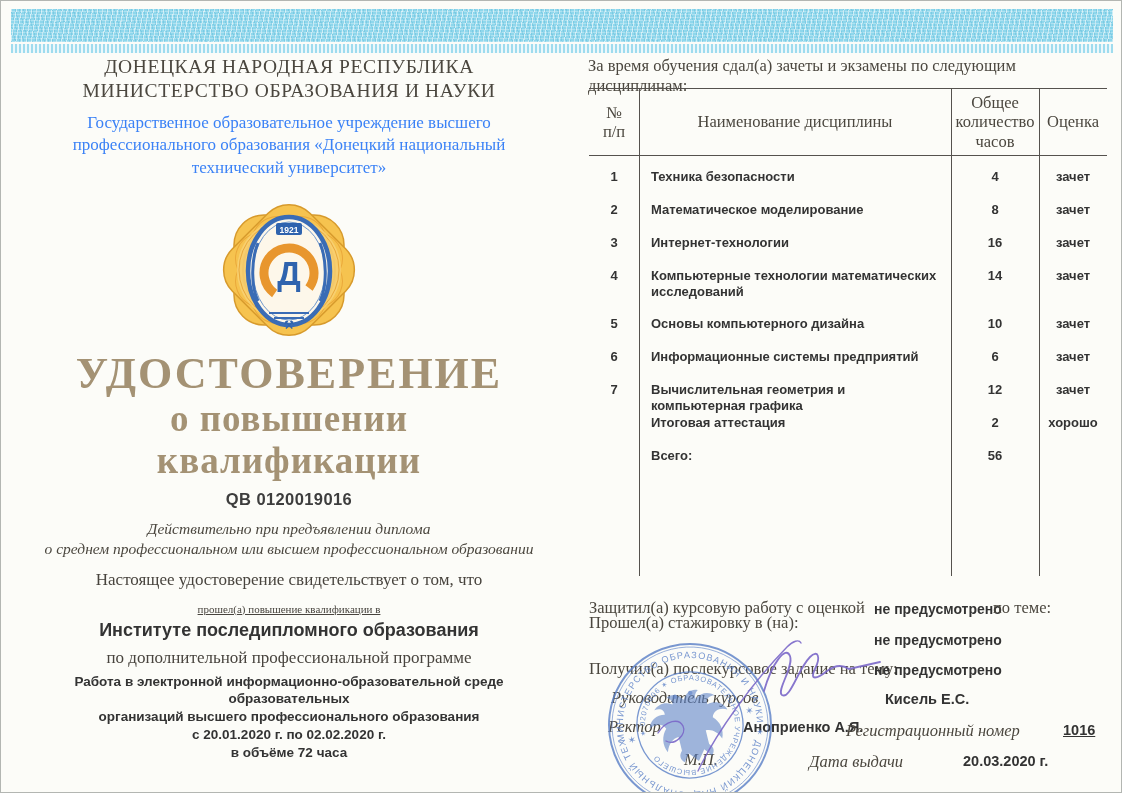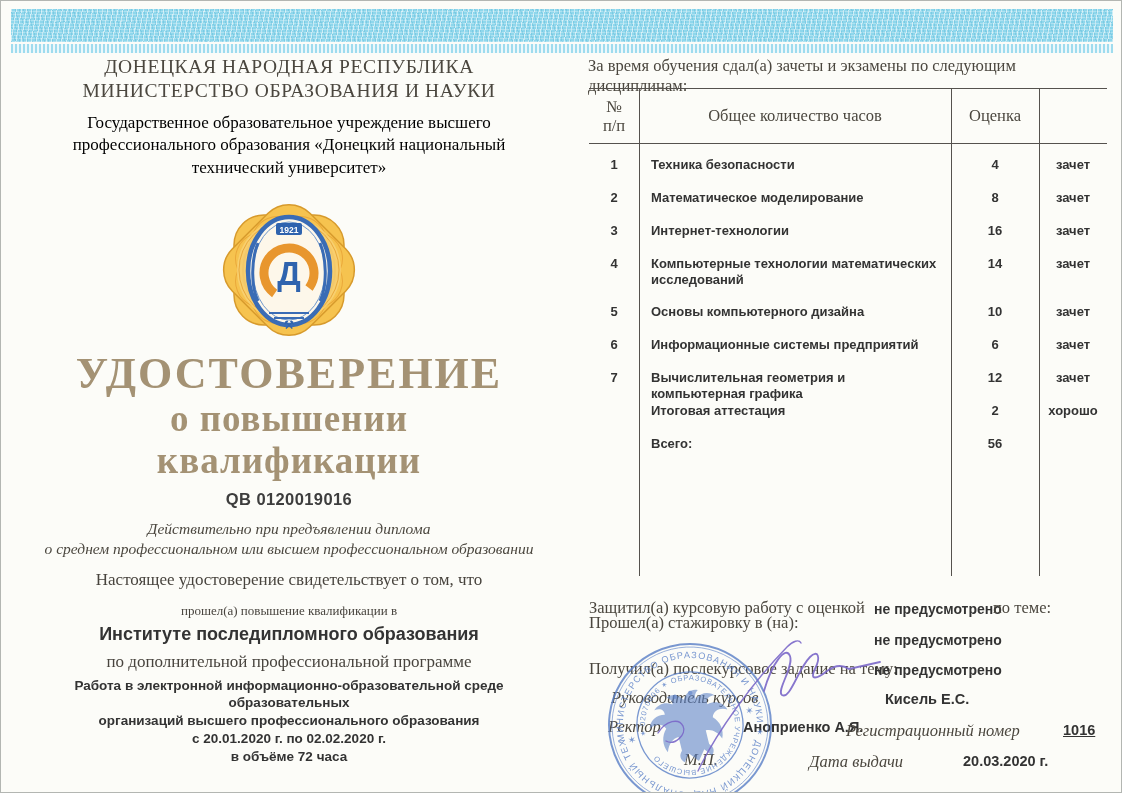--- a/index.html
+++ b/index.html
@@ -18,30 +18,30 @@
       repeating-linear-gradient(75deg, rgba(40,150,190,.20) 0 1px, transparent 1px 4px),
       repeating-linear-gradient(0deg, rgba(255,255,255,.28) 0 1px, transparent 1px 3px);
   }
   .band-strip{
     position:absolute;left:10px;top:43px;right:8px;height:9px;
     background:repeating-linear-gradient(90deg,#9fdcee 0 2px,#edf8fb 2px 4px);
   }
   
   .left-col{position:absolute;left:28px;top:54px;width:520px;text-align:center;}
   .l-country{font-size:19.5px;letter-spacing:.6px;color:#4b473f;line-height:1.22;}
-  .l-inst{font-size:17px;line-height:1.33;margin:9px auto 0;width:478px;color:#000000;}
+  .l-inst{font-size:17px;line-height:1.33;margin:9px auto 0;width:478px;color:#3b82f6;}
   .emblem-wrap{margin:14px auto 4px;}
   .t1{font-size:44px;font-weight:700;letter-spacing:2px;color:#a49274;line-height:1.05;}
   .t2{font-size:37px;font-weight:700;letter-spacing:1px;color:#a49274;line-height:1.15;}
   .bs{font-family:"Liberation Sans","DejaVu Sans",sans-serif;font-weight:700;color:#333;}
   .qb{font-size:16.5px;letter-spacing:.4px;margin-top:7px;color:#3d3d3d;}
   .validity{font-style:italic;font-size:15.5px;line-height:1.32;margin-top:10px;color:#4b473f;}
   .statement{font-size:17px;margin-top:10px;}
   .holder{font-size:21px;letter-spacing:.4px;margin-top:13px;color:#2e2e2e;}
-  .intro{font-size:13px;margin-top:13px;}
+  .intro{font-size:11px;margin-top:13px;text-decoration:underline;}
   .institute{font-size:18px;margin-top:5px;}
   .prog-intro{font-size:17px;margin-top:7px;}
   .prog{font-size:13.5px;line-height:1.32;margin-top:5px;}
   
   .caption{position:absolute;left:587px;top:55px;width:528px;font-size:16.5px;color:#4b473f;}
   .disc-table{position:absolute;left:588px;top:87px;width:518px;height:488px;}
   .t-head{
     display:grid;grid-template-columns:50px 312px 88px 68px;
     border-top:1.5px solid #55524e;border-bottom:1.5px solid #55524e;
     min-height:54px;align-items:center;font-size:16.5px;color:#4b473f;
@@ -126,20 +126,21 @@
   </div>
 
   <div class="caption">За время обучения сдал(а) зачеты и экзамены по следующим дисциплинам:</div>
 
   <div class="disc-table">
     <div class="t-head">
       <div class="th c-num">
         <span>№</span>
         <span>п/п</span>
       </div>
+      <div class="th c-name">Наименование дисциплины</div>
       <div class="th c-hours">Общее количество часов</div>
       <div class="th c-grade">Оценка</div>
     </div>
     <div class="t-body">
       <div class="t-row">
         <div class="c-num">1</div>
         <div class="c-name">Техника безопасности</div>
         <div class="c-hours">4</div>
         <div class="c-grade">зачет</div>
       </div>

